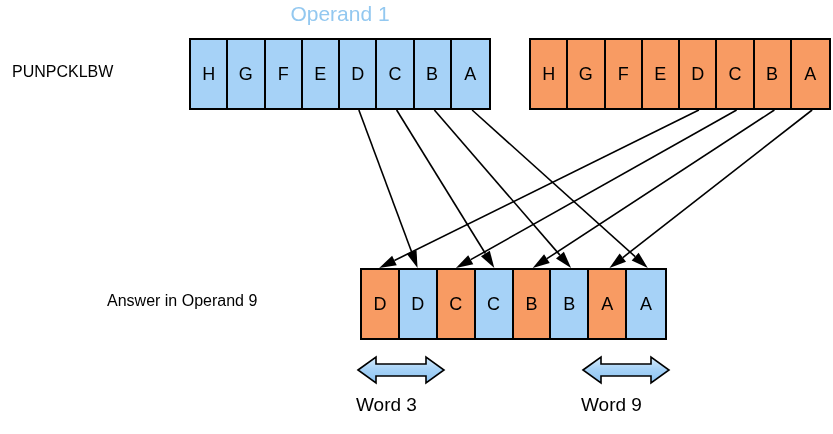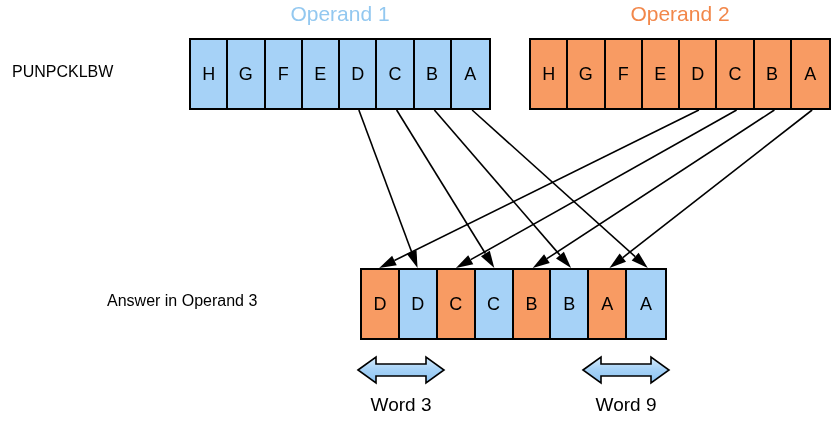--- a/index.html
+++ b/index.html
@@ -88,38 +88,37 @@
     pointer-events: none;
   }
 
   
   .word-group { position: absolute; }
   .word-arrow { position: absolute; left: 0; top: 0; }
   .word-caption {
     position: absolute;
     top: 42px;
     width: 100%;
-    text-align: center;
+    text-align: left;
     font-size: 19px;
     color: #000000;
     white-space: nowrap;
   }
   #word3 { left: 356px; top: 352px; width: 90px; height: 75px; }
   #word0 { left: 581px; top: 352px; width: 90px; height: 75px; }
 </style>
 </head>
 <body>
 
 <div id="stage">
 
   <div class="op-title" id="title-op1">Operand 1</div>
-  <div class="op-title" id="title-op2">Operand 2</div>
 
   <div class="side-label" id="label-instruction">PUNPCKLBW</div>
-  <div class="side-label" id="label-answer">Answer in Operand 3</div>
+  <div class="side-label" id="label-answer">Answer in Operand 9</div>
 
   <div class="byterow" id="row-op1">
       <div class="cell blue">H</div>
       <div class="cell blue">G</div>
       <div class="cell blue">F</div>
       <div class="cell blue">E</div>
       <div class="cell blue">D</div>
       <div class="cell blue">C</div>
       <div class="cell blue">B</div>
       <div class="cell blue">A</div>

